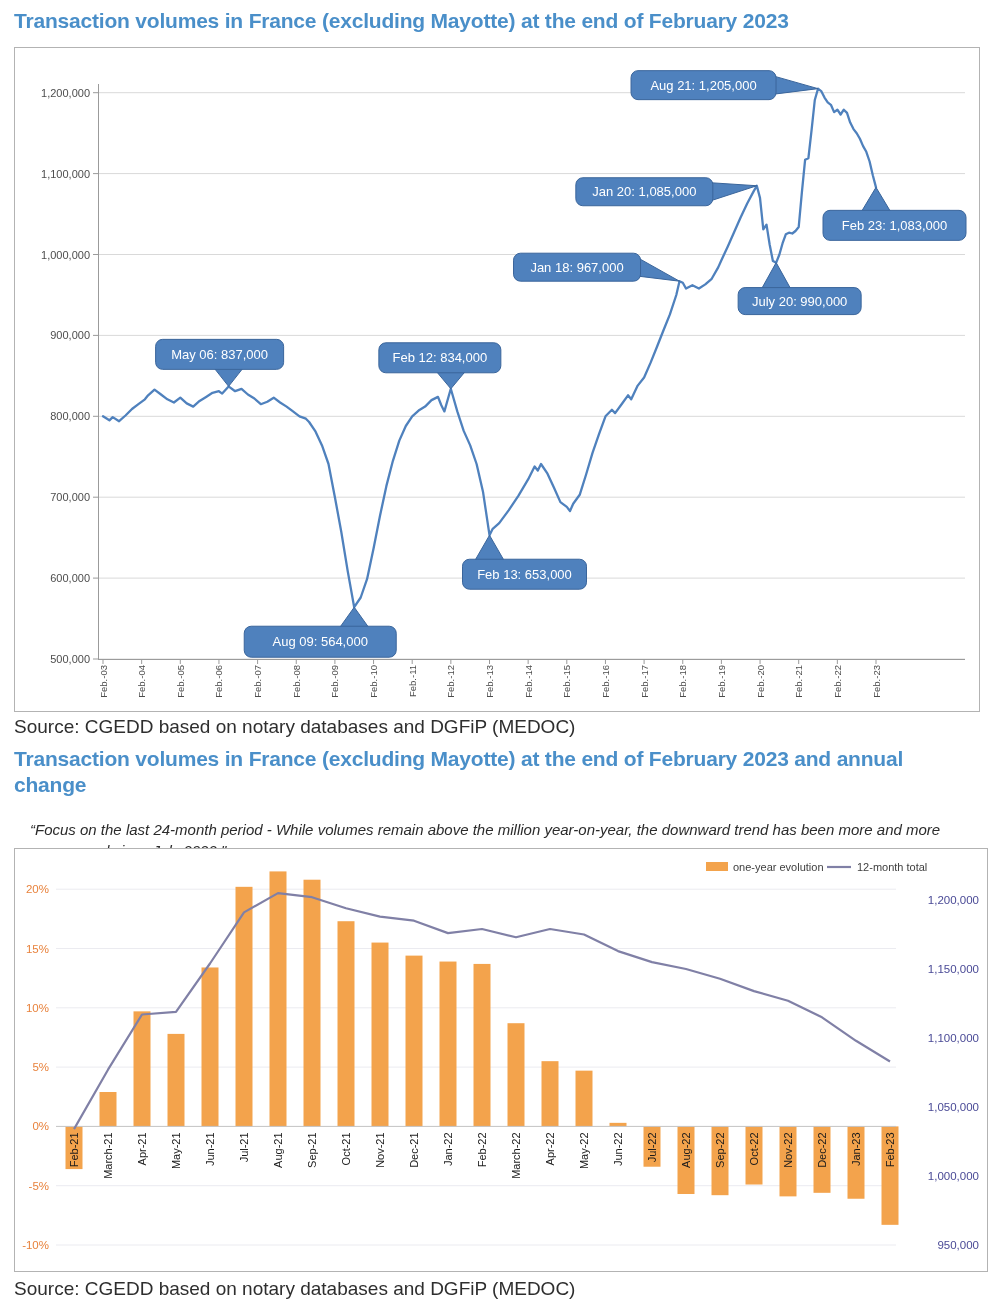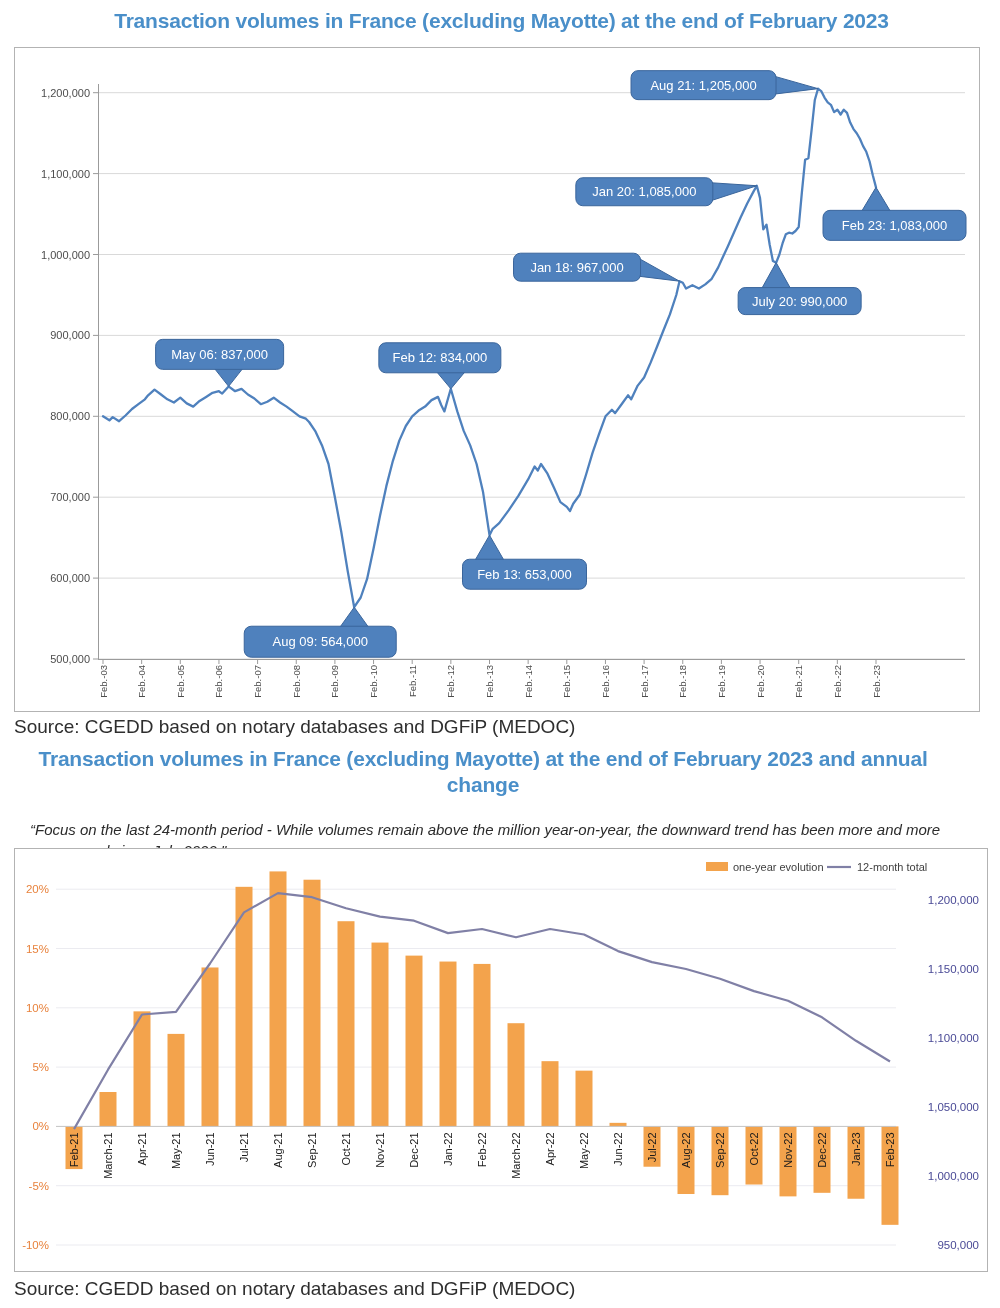--- a/index.html
+++ b/index.html
@@ -1,18 +1,18 @@
 <!DOCTYPE html>
 <html><head>
 <meta charset="utf-8">
 <style>
   html,body{margin:0;padding:0;background:#fff;}
   body{width:1000px;height:1308px;position:relative;font-family:"Liberation Sans",sans-serif;overflow:hidden;}
   .abs{position:absolute;}
-  .chart-title{color:#4A8FC9;font-weight:700;font-size:21px;line-height:26px;letter-spacing:-0.2px;margin:0;text-align:center;}
+  .chart-title{color:#4A8FC9;font-weight:700;font-size:21px;line-height:26px;letter-spacing:-0.2px;margin:0;}
   .source-line{font-size:19px;color:#2e2e2e;margin:0;}
   .subtitle-line{font-size:15px;font-style:italic;color:#2b2b2b;margin:16px;line-height:21px;}
   .chart-frame{background:#fff;border:1px solid #b3b3b3;}
   svg text{font-family:"Liberation Sans",sans-serif;}
 </style>
 </head>
 <body>
 
 <h1 class="abs chart-title" style="left:14px;top:8px;width:975px;">Transaction volumes in France (excluding Mayotte) at the end of February 2023</h1>
 

